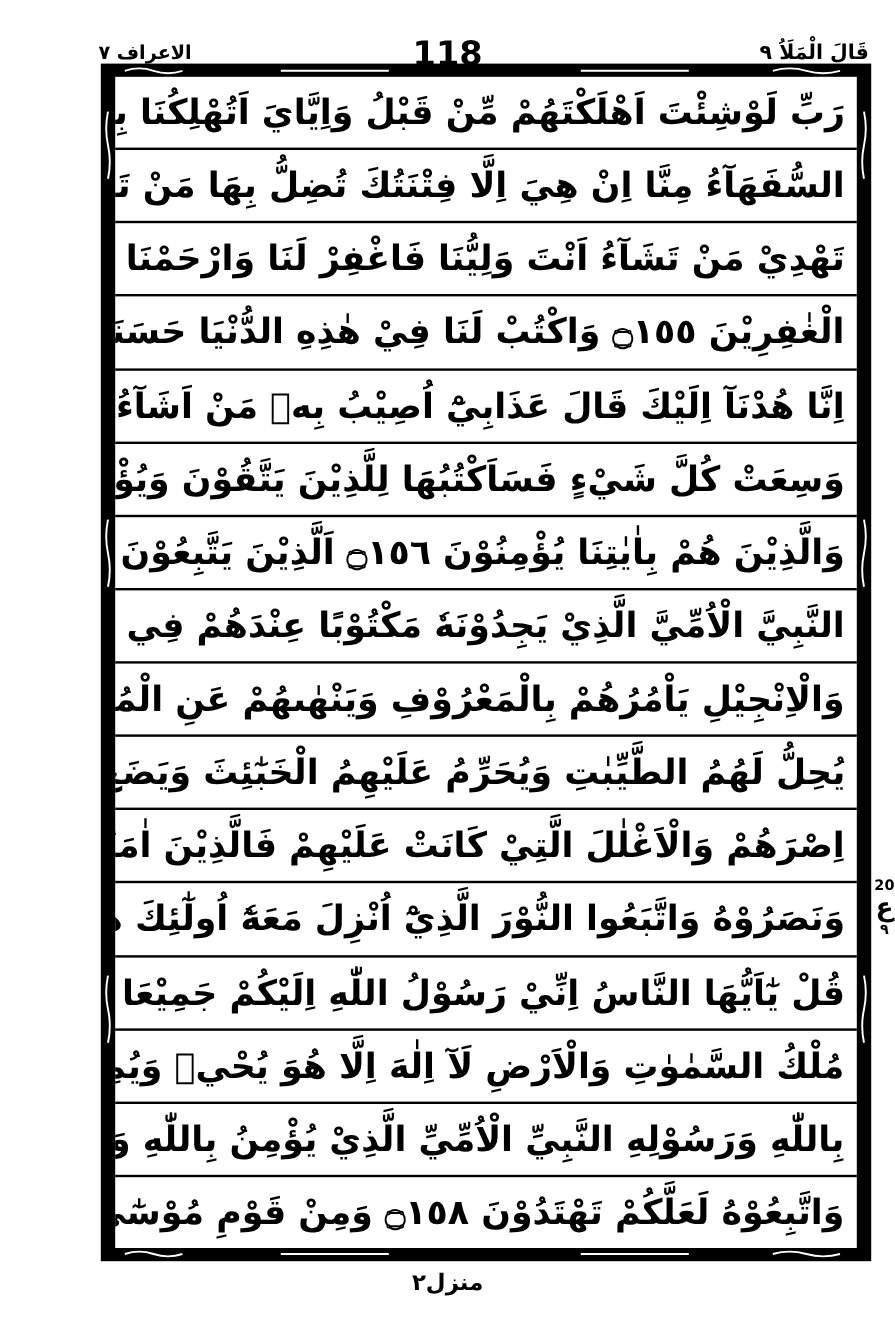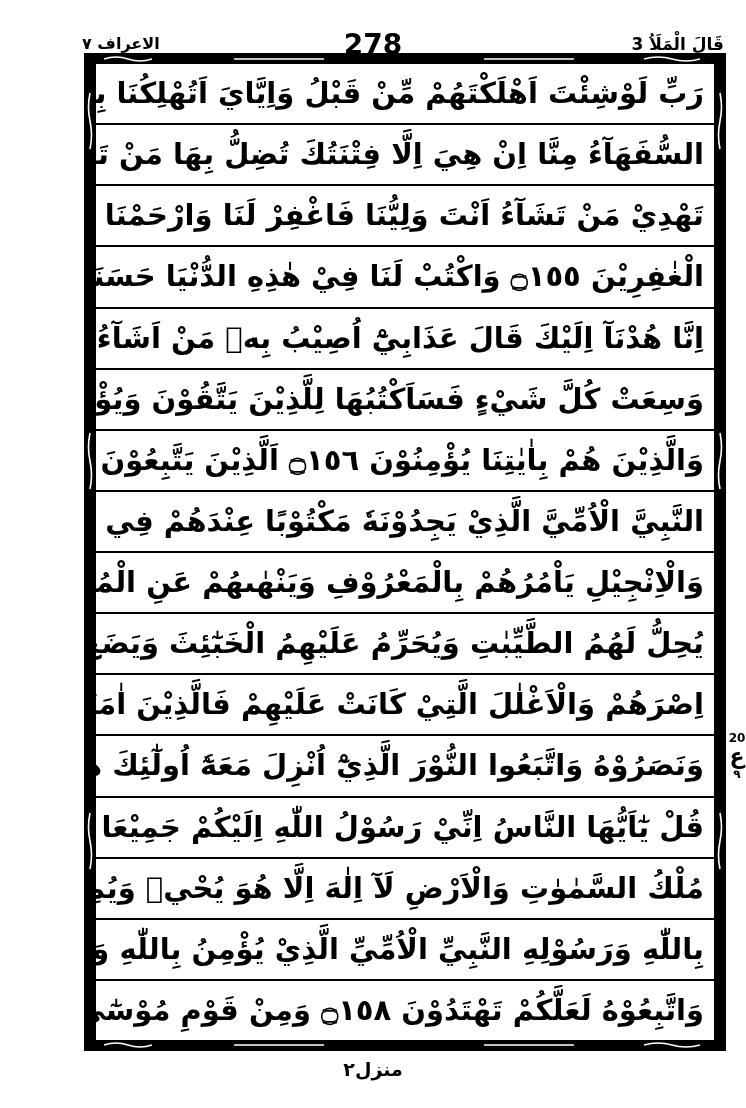--- a/index.html
+++ b/index.html
@@ -22,22 +22,22 @@
   .line span.txt { display:block; width:100%; text-align:justify; text-align-last:justify; }
   .ruku { position:absolute; left:728px; top:732px; width:18px; text-align:center;
           font-weight:bold; font-size:12px; line-height:1.05; }
   .ruku .ain { font-size:22px; display:block; }
   .footer { position:absolute; top:1058px; left:0; right:0; text-align:center;
             font-weight:bold; font-size:19px; direction:rtl; }
 </style>
 </head>
 <body>
 
-<div class="hdr hdr-right">قَالَ الْمَلَاُ 3</div>
-<div class="hdr hdr-page">278</div>
+<div class="hdr hdr-right">قَالَ الْمَلَاُ ٩</div>
+<div class="hdr hdr-page">118</div>
 <div class="hdr hdr-left">الاعراف ٧</div>
 
 <div class="frame">
   <svg class="frame-orn" width="642" height="998" viewBox="0 0 642 998">
     <g fill="none" stroke="#fff" stroke-width="1.6">
       <path d="M20 6 q12 -4 24 0 t24 0 M150 6 h90 M400 6 h90 M560 6 q14 -4 28 0 t28 0"></path>
       <path d="M20 992 q12 -4 24 0 t24 0 M150 992 h90 M400 992 h90 M560 992 q14 -4 28 0 t28 0"></path>
       <path d="M6 40 q-3 14 0 28 t0 28 M6 380 q-3 14 0 28 t0 28 M6 760 q-3 14 0 28 t0 28"></path>
       <path d="M636 40 q3 14 0 28 t0 28 M636 380 q3 14 0 28 t0 28 M636 760 q3 14 0 28 t0 28"></path>
     </g>

